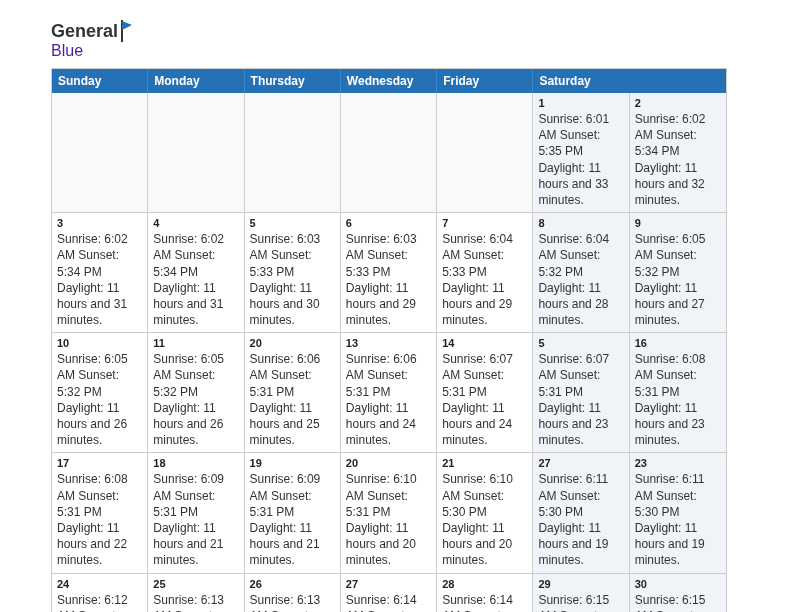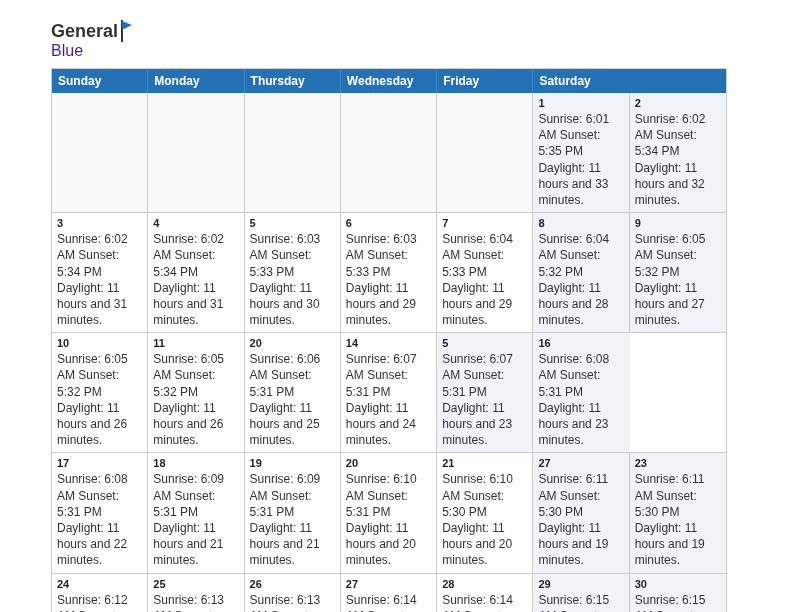--- a/index.html
+++ b/index.html
@@ -222,20 +222,26 @@
 Sunset: 5:32 PM
 Daylight: 11 hours and 26 minutes.</div>
           </div>
           <div class="cal-cell">
             <span class="day-num">20</span>
             <div class="day-info">Sunrise: 6:06 AM
 Sunset: 5:31 PM
 Daylight: 11 hours and 25 minutes.</div>
           </div>
           <div class="cal-cell">
+            <span class="day-num">13</span>
+            <div class="day-info">Sunrise: 6:06 AM
+Sunset: 5:31 PM
+Daylight: 11 hours and 24 minutes.</div>
+          </div>
+          <div class="cal-cell">
             <span class="day-num">14</span>
             <div class="day-info">Sunrise: 6:07 AM
 Sunset: 5:31 PM
 Daylight: 11 hours and 24 minutes.</div>
           </div>
           <div class="cal-cell shaded">
             <span class="day-num">5</span>
             <div class="day-info">Sunrise: 6:07 AM
 Sunset: 5:31 PM
 Daylight: 11 hours and 23 minutes.</div>

